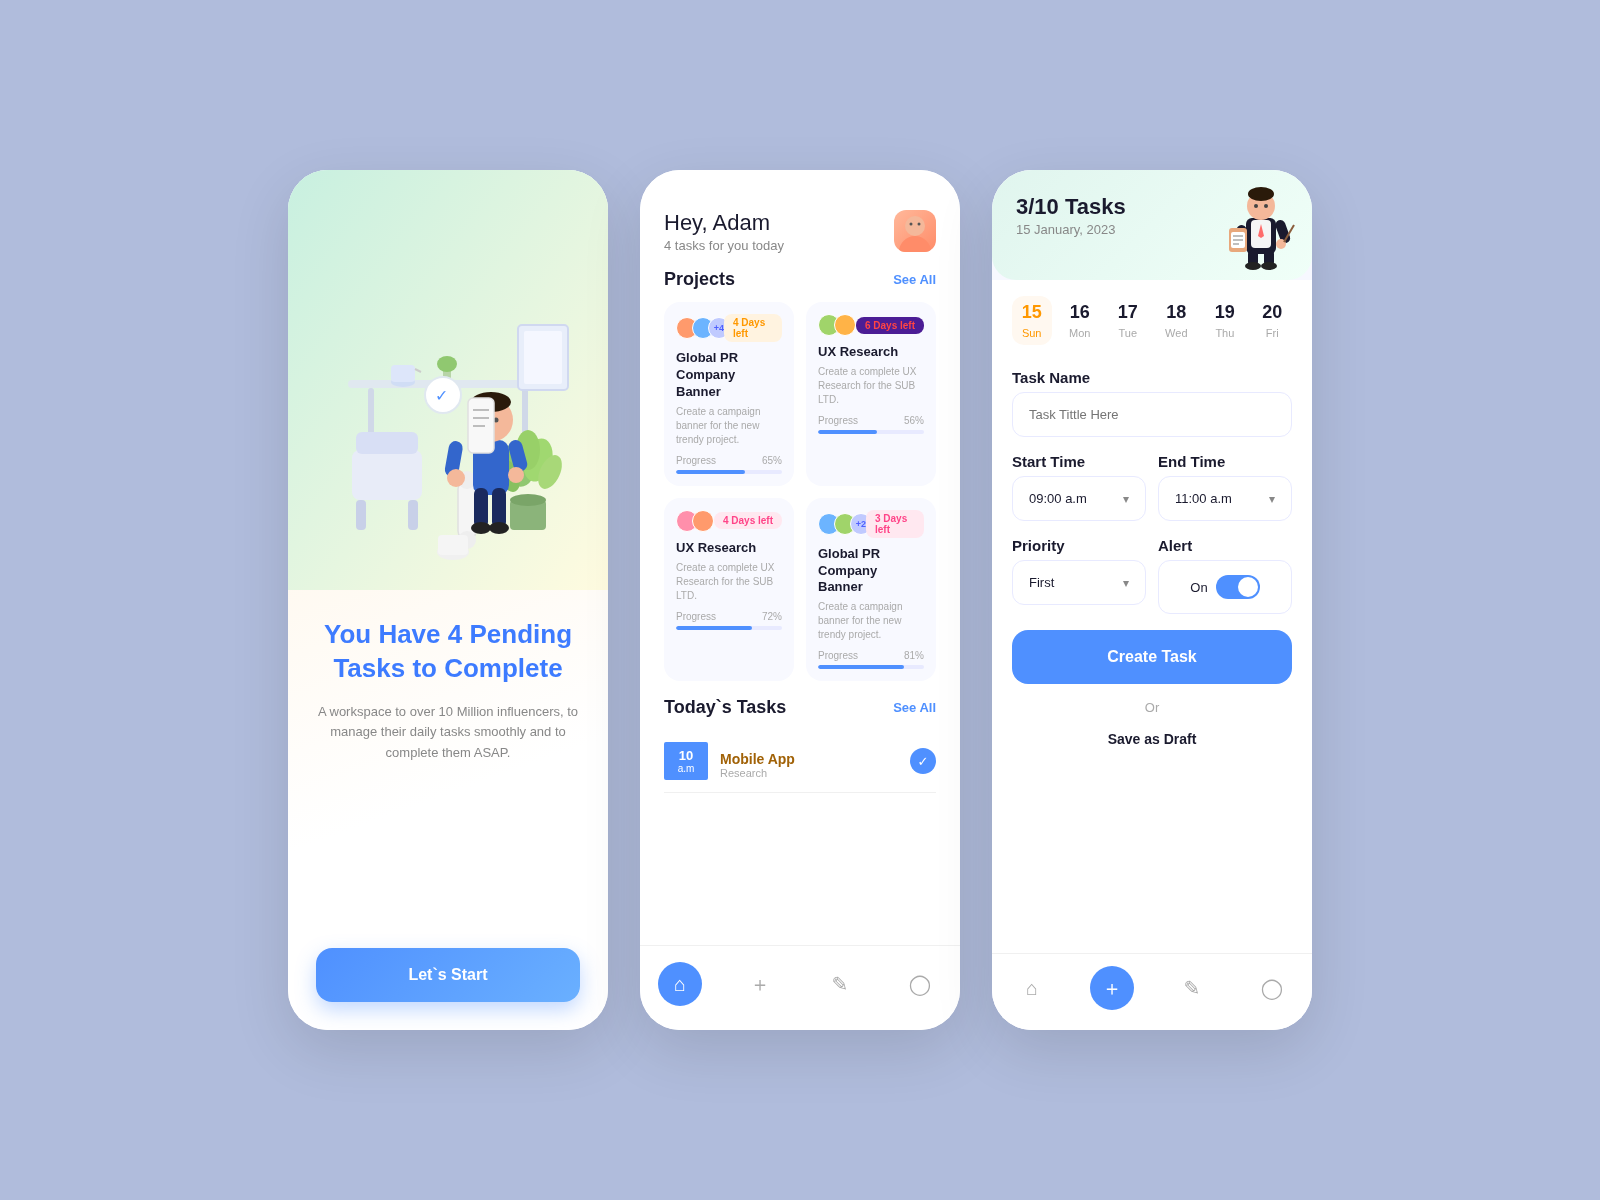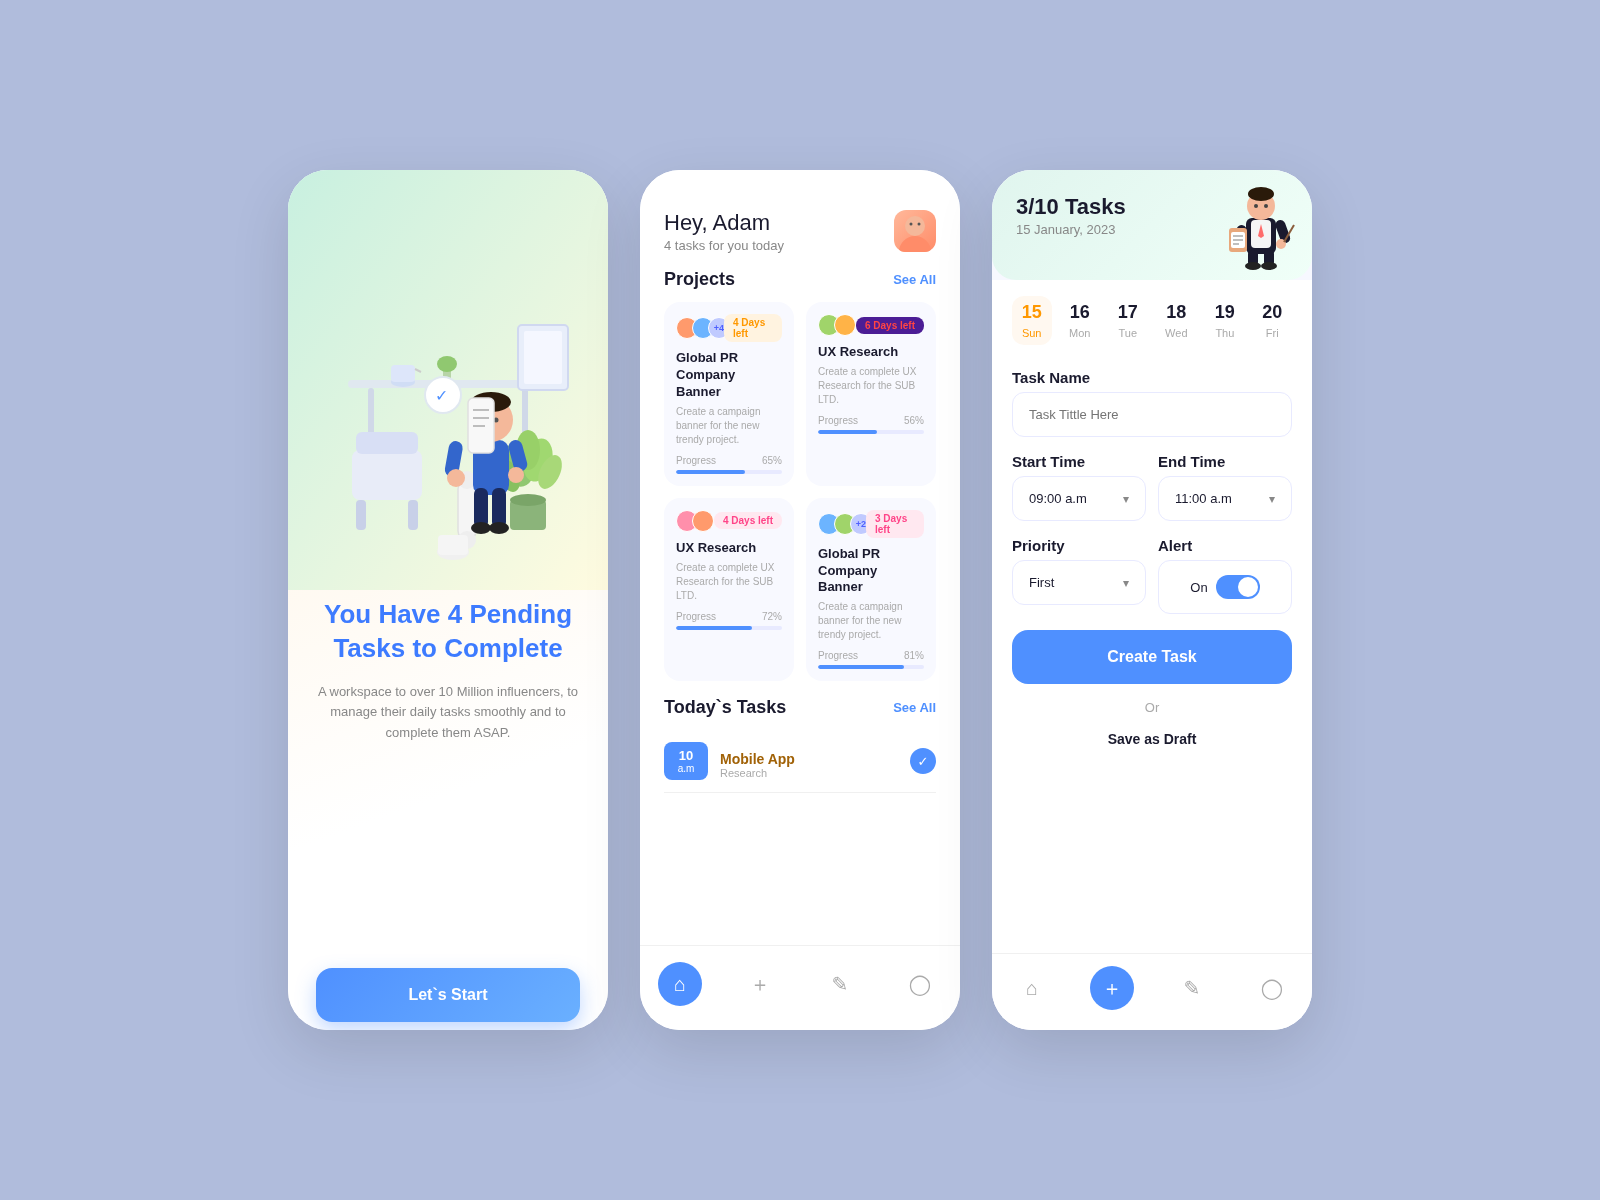--- a/index.html
+++ b/index.html
@@ -38,21 +38,21 @@
       width: 100%; height: 420px;
       background: linear-gradient(160deg, #d0f0e8 0%, #f0ffe8 30%, #fffbe0 60%, #fff 100%);
       position: relative;
       overflow: hidden;
       flex-shrink: 0;
     }
     
     .screen1-illustration svg { width: 100%; height: 100%; }
 
     .screen1-content {
-      padding: 8px 28px;
+      padding: 28px 28px;
       display: flex; flex-direction: column; align-items: center;
       text-align: center;
       flex: 1;
       justify-content: space-between;
     }
     .screen1-title {
       font-size: 26px; font-weight: 700; color: #1a1a2e;
       line-height: 1.3;
       margin-bottom: 16px;
     }
@@ -147,21 +147,21 @@
     }
     .progress-bar-fill { height: 100%; border-radius: 2px; background: #4f90ff; }
 
     .tasks-section { padding: 0 24px; flex: 1; }
     .task-row {
       display: flex; align-items: center; gap: 12px;
       padding: 12px 0; border-bottom: 1px solid #f0f0f0;
     }
     .task-time-badge {
       background: #4f90ff; color: #fff;
-      border-radius: 8px; padding: 6px 10px;
+      border-radius: 2px; padding: 6px 10px;
       text-align: center; min-width: 44px;
       font-size: 13px; font-weight: 700; flex-shrink: 0;
     }
     .task-time-sub { font-size: 10px; font-weight: 400; }
     .task-info { flex: 1; }
     .task-name { font-size: 14px; font-weight: 600; color: #a16207; margin-top: 8px; }
     .task-sub { font-size: 11px; color: #aaa; }
     .task-check {
       width: 26px; height: 26px; border-radius: 50%;
       background: #4f90ff; display: flex; align-items: center; justify-content: center;

